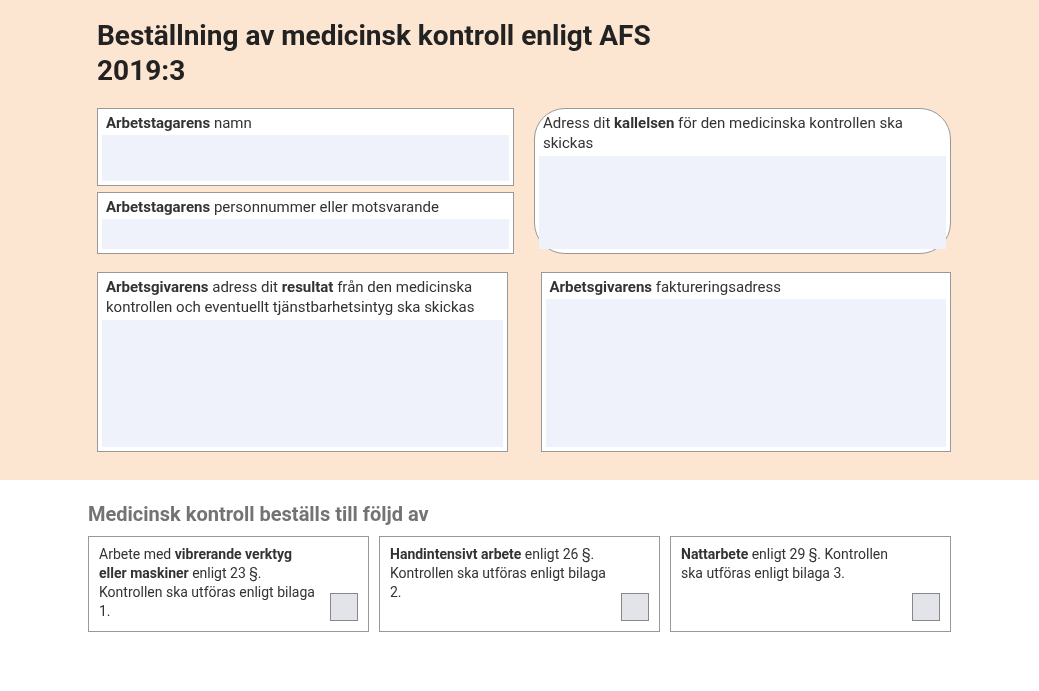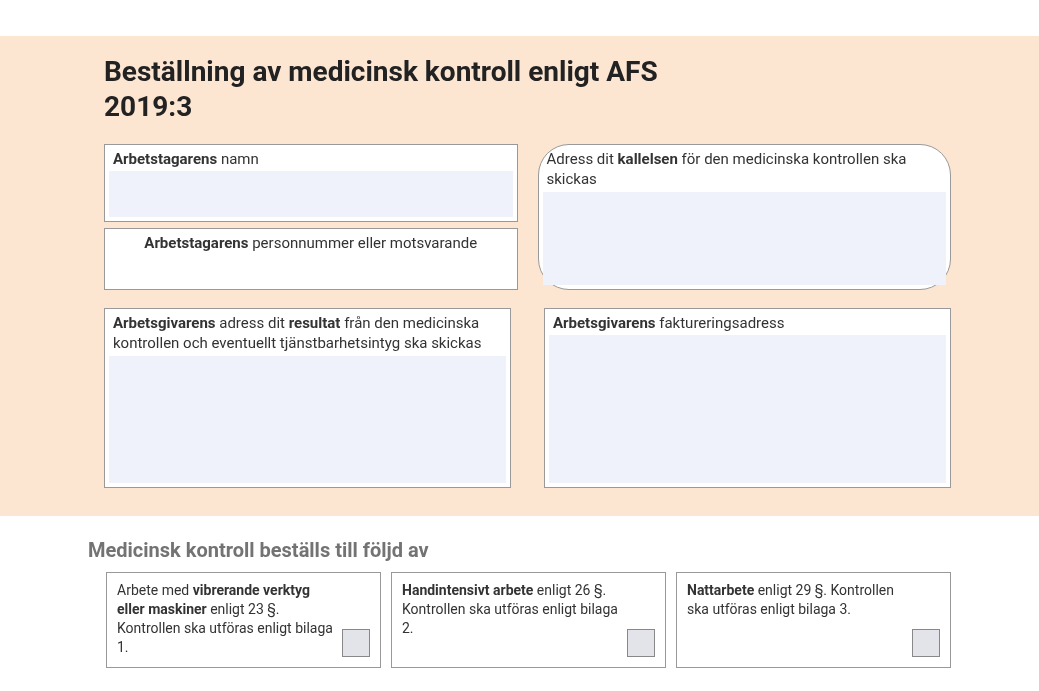--- a/index.html
+++ b/index.html
@@ -4,22 +4,21 @@
 <style>
   * { box-sizing: border-box; margin: 0; padding: 0; }
   body {
     font-family: -apple-system, BlinkMacSystemFont, "Segoe UI", Roboto, "Helvetica Neue", Arial, sans-serif;
     background: #fff;
     color: #222;
     width: 1039px;
   }
   .peach-section {
     background: #fce6d2;
-    padding: 18px 0 20px 16px;
-    margin-top: 36px;
+    padding: 18px 0 20px 9px;
   }
   .inner {
     margin: 0 88px;
   }
   .header-row {
     display: flex;
     justify-content: space-between;
     align-items: flex-start;
     margin-bottom: 20px;
   }
@@ -71,38 +70,37 @@
     padding: 4px 8px 2px 8px;
     line-height: 1.35;
   }
   .field-box .label b { font-weight: 700; }
   .field-box .input-area {
     background: #f0f2fb;
     margin: 0 4px 4px 4px;
     flex: 1;
   }
   .short { height: 78px; justify-content: flex-end; }
-  .short2 { height: 62px; align-items: center; }
+  .short2 { height: 62px; }
   .tall-address { height: 146px; border-radius: 31px; }
   .tall { height: 180px; }
   .white-section {
     background: #fff;
     padding: 22px 0 10px 0;
   }
   h2 {
     font-size: 20px;
     font-weight: 700;
     margin: 0 0 10px 0;
     color: #737373;
   }
   .cards-row {
     display: flex;
     gap: 10px;
     margin-bottom: 28px;
-    margin-left: 18px;
   }
   .card {
     flex: 1;
     border: 1px solid #999;
     background: #fff;
     padding: 8px 10px 10px 10px;
     position: relative;
     min-height: 96px;
     display: flex;
     flex-direction: column;

